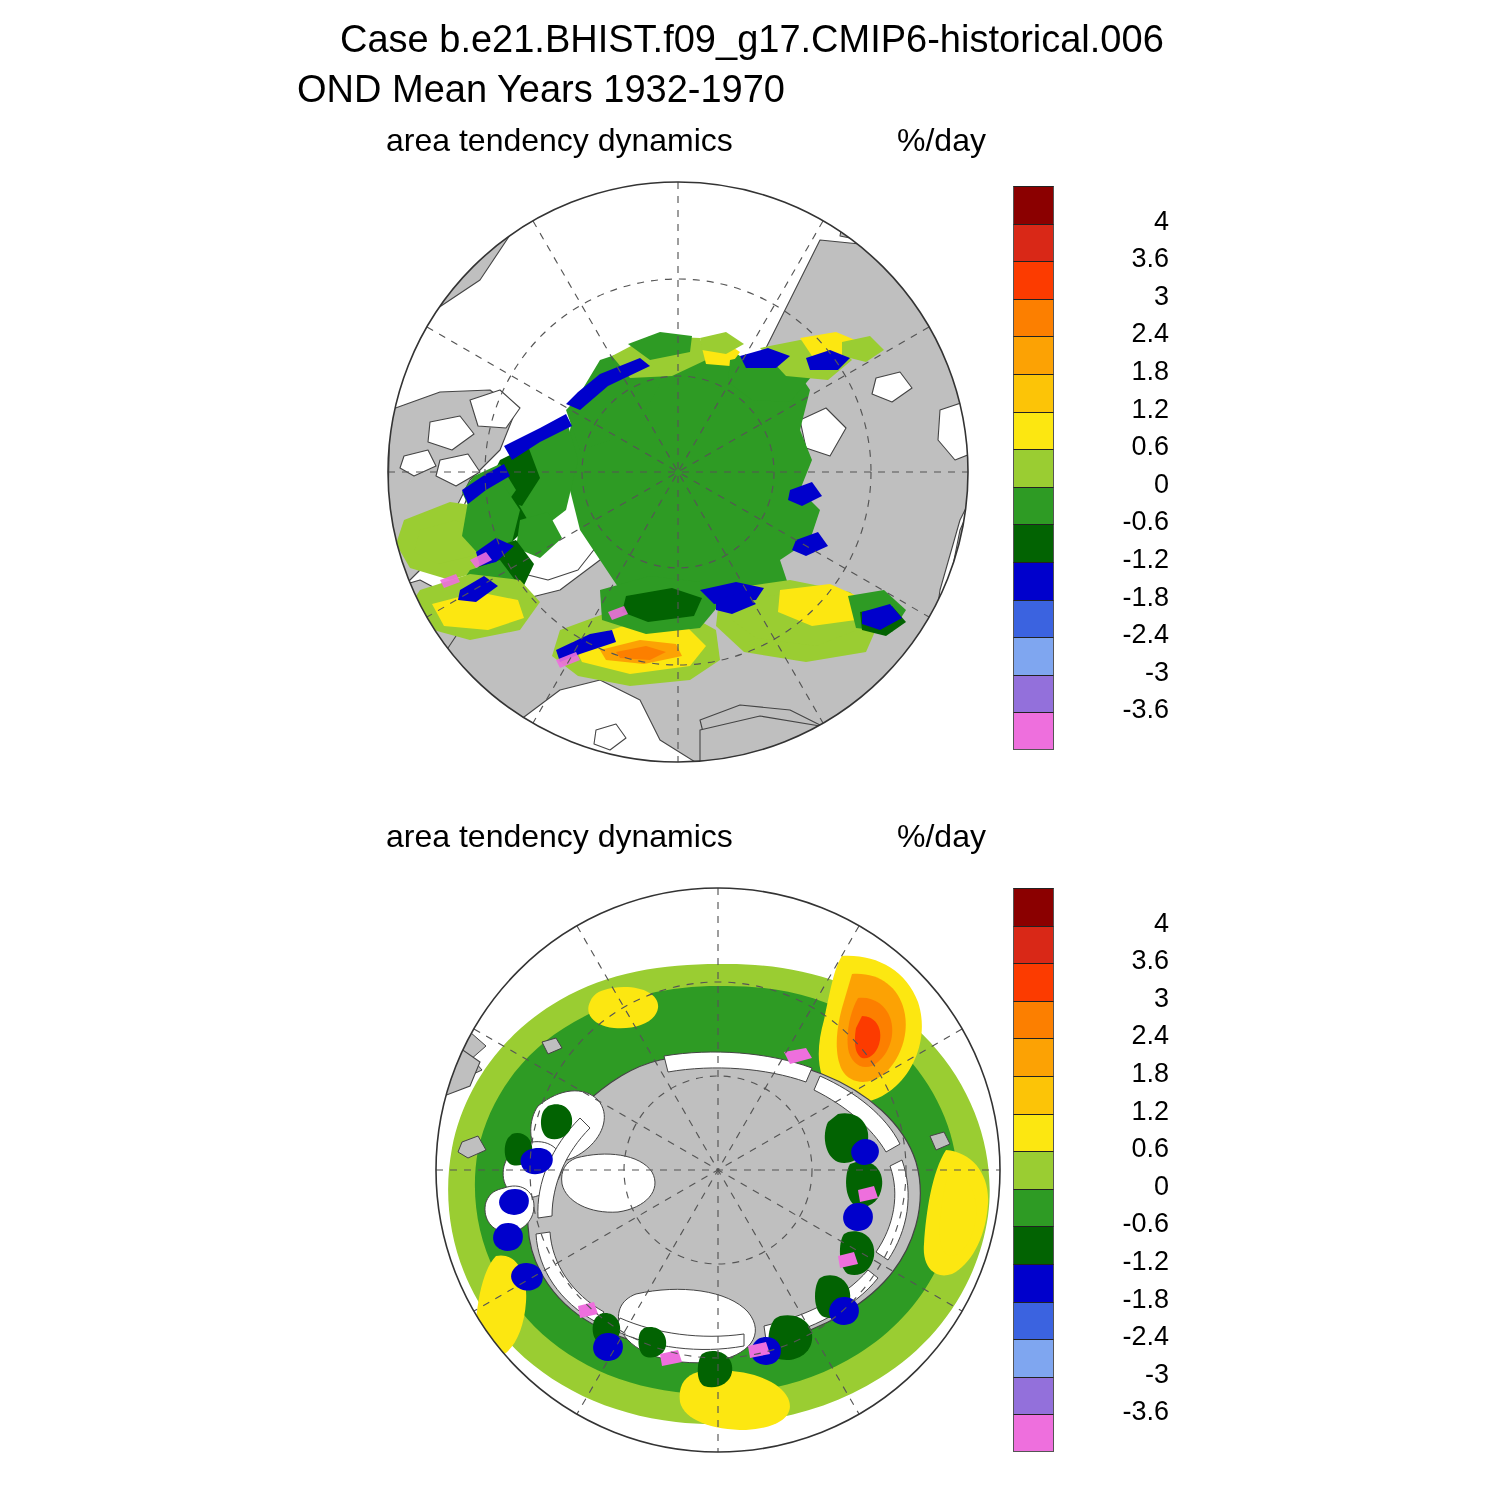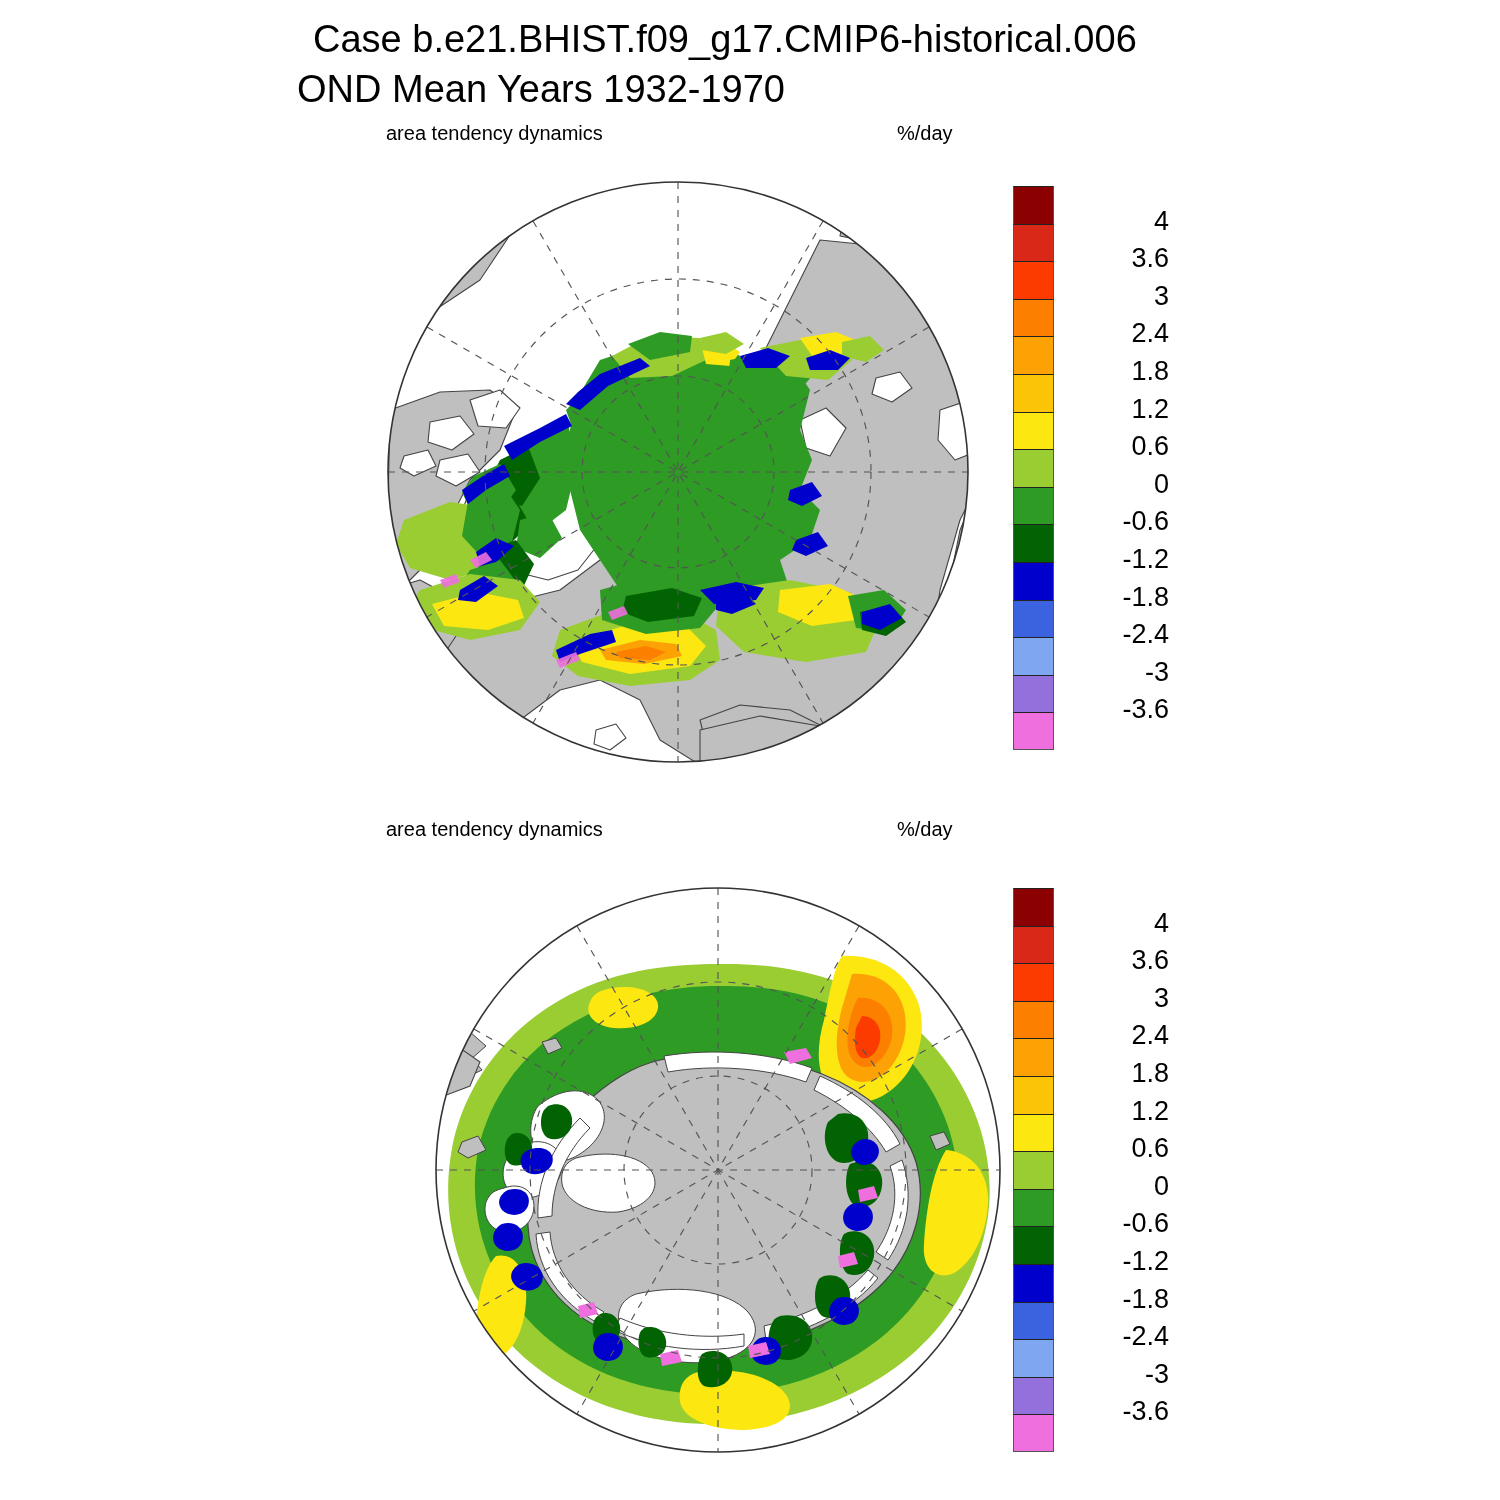--- a/index.html
+++ b/index.html
@@ -1,22 +1,22 @@
 <!DOCTYPE html>
 <html><head>
 <meta charset="utf-8">
 <style>
   html,body{margin:0;padding:0;background:#ffffff;}
   body{width:1500px;height:1500px;position:relative;overflow:hidden;
        font-family:"Liberation Sans","DejaVu Sans",sans-serif;color:#000;}
   .title-block{position:absolute;left:0;top:0;width:1500px;}
   .title-line{position:absolute;white-space:nowrap;font-size:38px;letter-spacing:0px;}
-  #title1{left:313px;top:18px;}
+  #title1{left:340px;top:18px;}
   #title2{left:297px;top:68px;}
-  .sub-row{position:absolute;white-space:nowrap;font-size:20px;}
+  .sub-row{position:absolute;white-space:nowrap;font-size:32px;}
   #p1-varname{left:386px;top:122px;}
   #p1-units{left:897px;top:122px;}
   #p2-varname{left:386px;top:818px;}
   #p2-units{left:897px;top:818px;}
   .panel{position:absolute;}
   #panel-north{left:0px;top:160px;width:1500px;height:620px;}
   #panel-south{left:0px;top:860px;width:1500px;height:620px;}
   svg{display:block;}
   .cbar{position:absolute;}
   #cbar-north{left:1013px;top:186px;}

